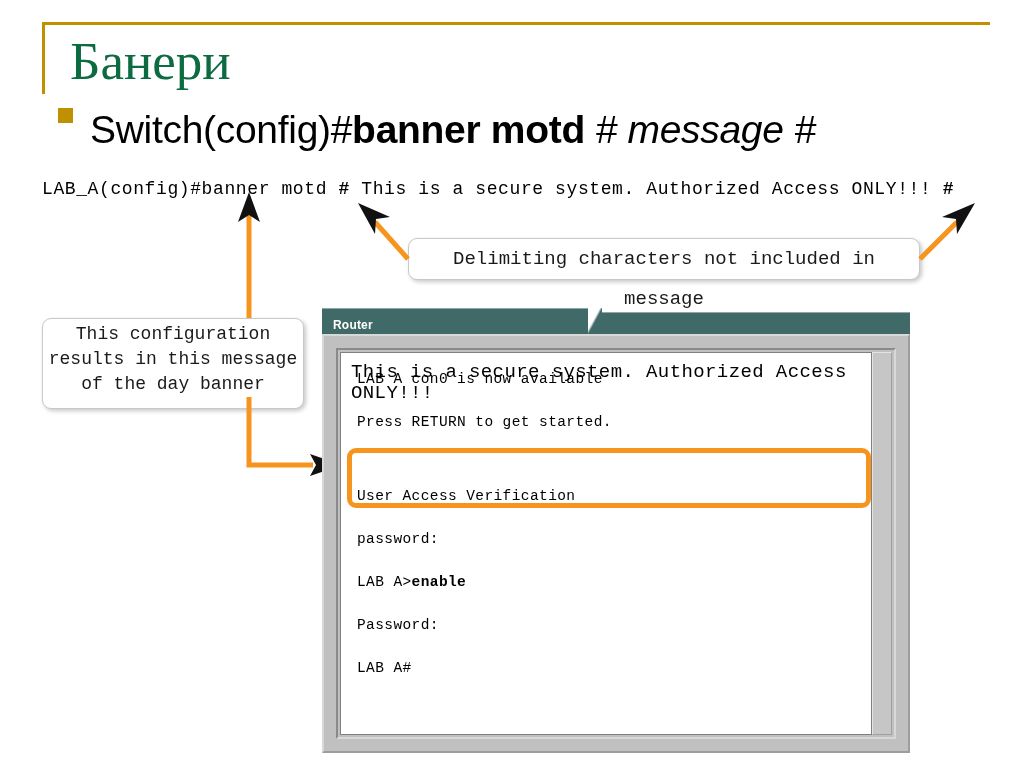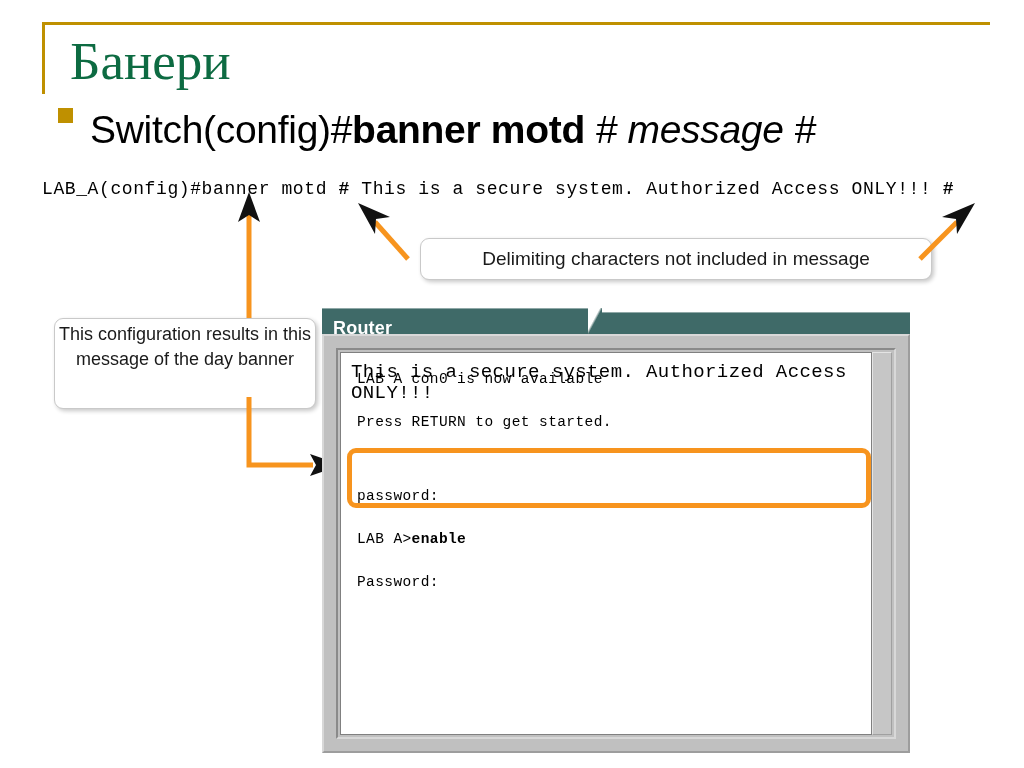--- a/index.html
+++ b/index.html
@@ -83,25 +83,24 @@
   }
   #cli-line .b { font-weight: bold; }
 
   
   .callout {
     position: absolute;
     background: #ffffff;
     border: 1px solid #c9c9c9;
     border-radius: 9px;
     box-shadow: 2px 2px 4px rgba(0,0,0,0.22);
-    font-family: Liberation Sans, sans-serif;
+    font-family: Liberation Mono, monospace;
     color: #1a1a1a;
     text-align: center;
     box-sizing: border-box;
-    margin-left: 12px;
   }
   #callout-delimiting {
     left: 408px;
     top: 238px;
     width: 512px;
     height: 42px;
     font-size: 19px;
     line-height: 40px;
   }
   #callout-config {
@@ -158,21 +157,21 @@
     top: 0;
     width: 14px;
     height: 26px;
     background: linear-gradient(to bottom right, #ffffff 0%, #ffffff 42%, #b9c6c5 46%, #3f6a68 52%, #3f6a68 100%);
   }
   #router-title-text {
     position: absolute;
     left: 11px;
     top: 10px;
     font-family: "Liberation Sans", sans-serif;
-    font-size: 18px;
+    font-size: 12px;
     font-weight: bold;
     color: #ffffff;
     letter-spacing: 0.2px;
   }
   #router-body {
     position: absolute;
     left: 0;
     top: 26px;
     width: 588px;
     height: 419px;
@@ -292,23 +291,25 @@
   <div id="router-tab-slope"></div>
   <div id="router-title-text">Router</div>
 
   <div id="router-body">
     <div id="router-inset">
       <div id="terminal">
         <div id="terminal-lines">
           <div class="term-line"><span>LAB A con0 is now available</span></div>
           <div class="term-line"><span>Press RETURN to get started.</span></div>
           <div class="term-line" style="margin-bottom:53px;"></div>
+          <div class="term-line"><span>User Access Verification</span></div>
           <div class="term-line"><span>password:</span></div>
           <div class="term-line"><span>LAB A&gt;</span><span class="b">enable</span></div>
           <div class="term-line"><span>Password:</span></div>
+          <div class="term-line"><span>LAB A#</span></div>
         </div>
 
         <div id="banner-highlight"></div>
         <div id="banner-highlight-text">This is a secure system. Authorized Access
 ONLY!!!</div>
       </div>
       <div id="terminal-scrollbar"></div>
     </div>
   </div>
 </div>

